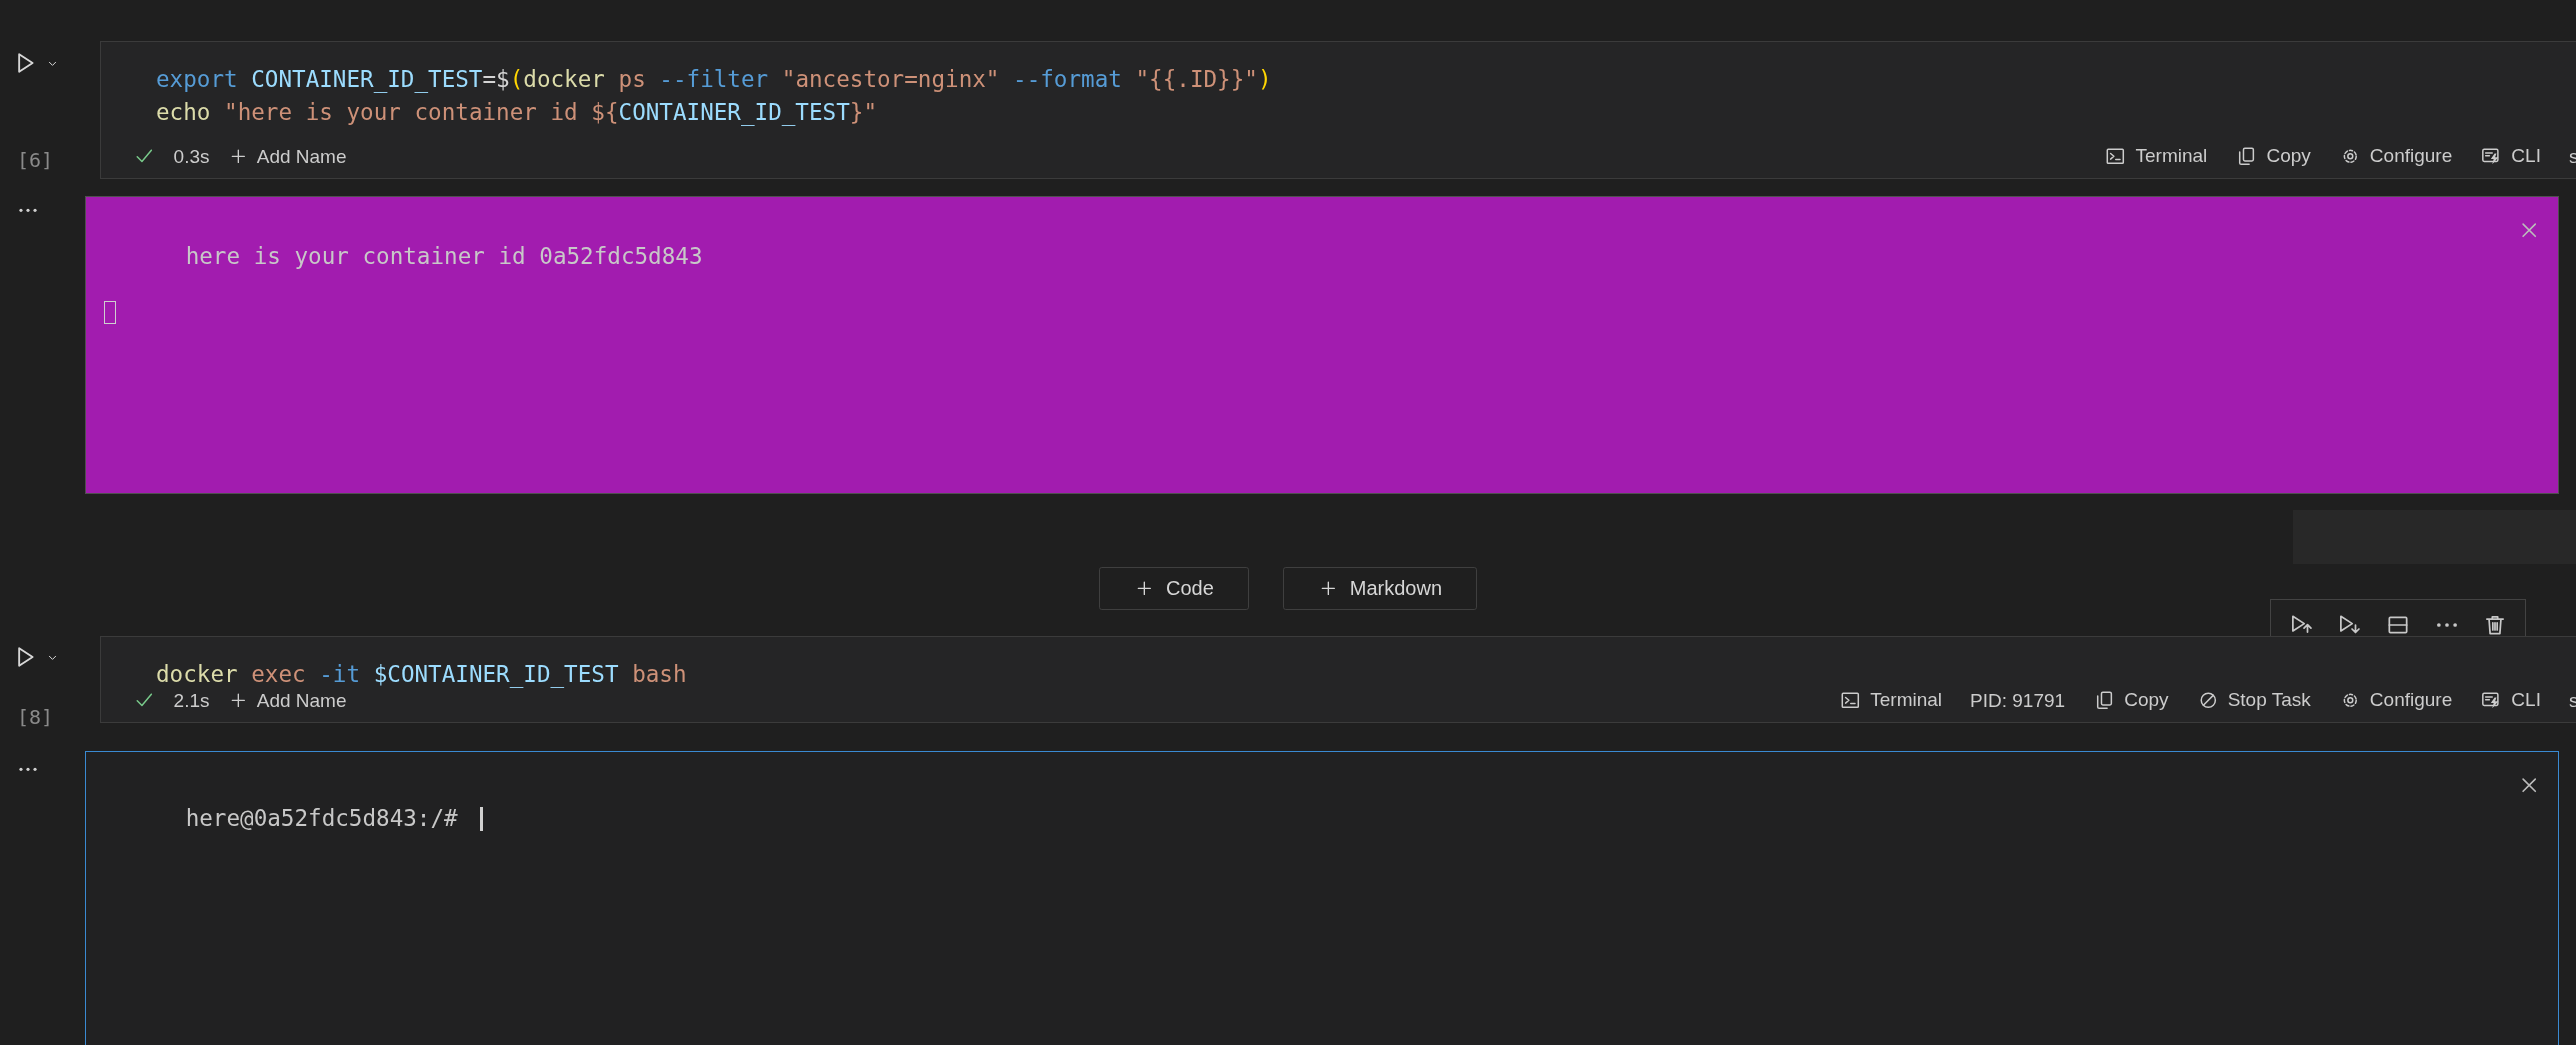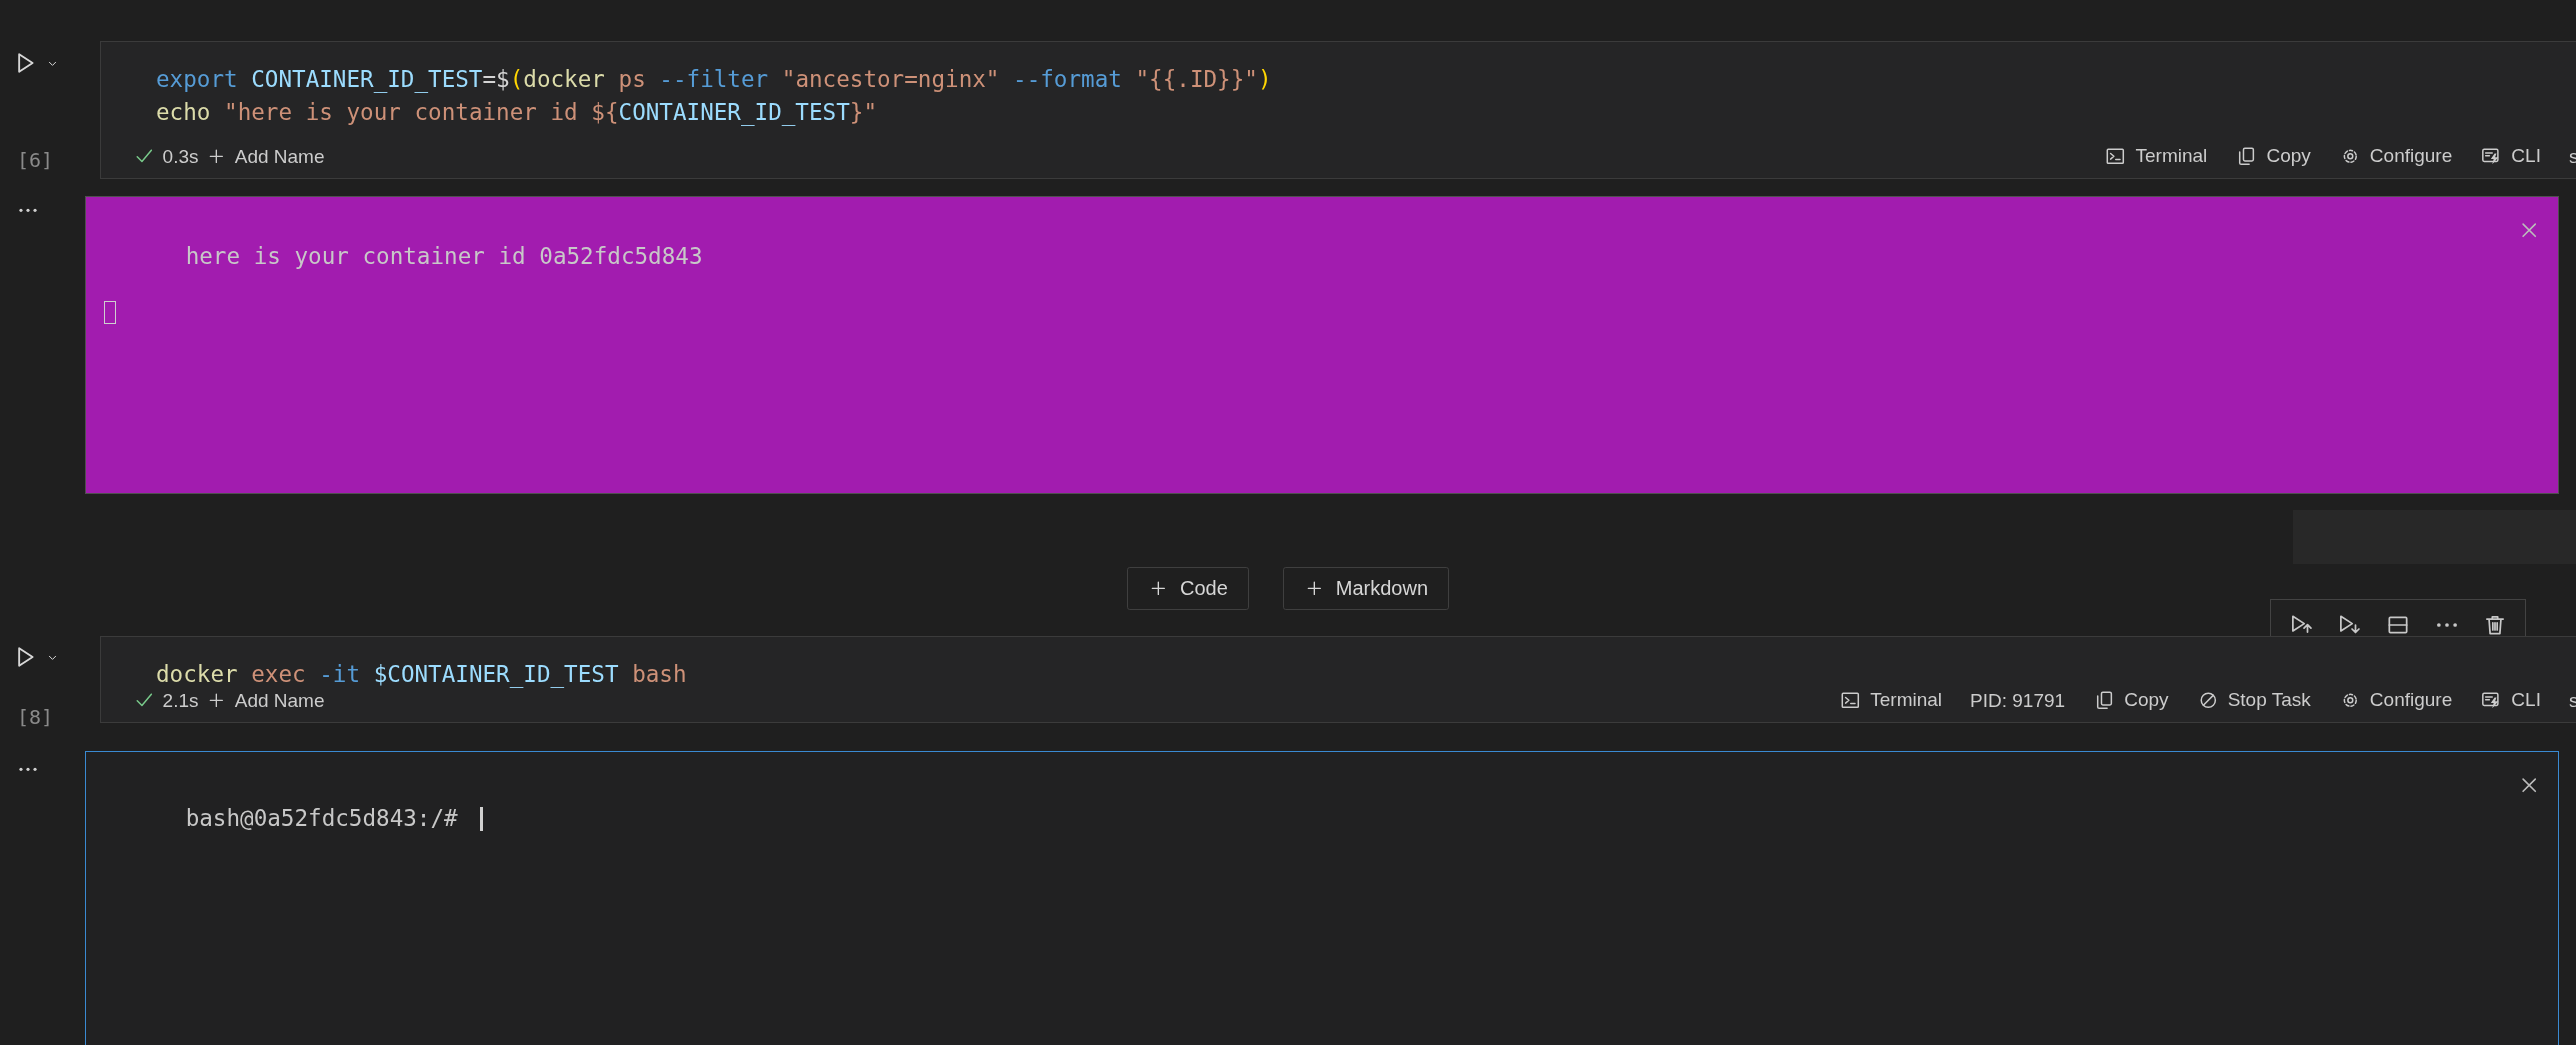--- a/index.html
+++ b/index.html
@@ -29,41 +29,41 @@
   .tk-fn  { color:#dcdcaa; }
   .tk-str { color:#ce9178; }
   .tk-pl  { color:#d4d4d4; }
   .tk-br  { color:#ffd602; }
 
   .statusbar {
     position:absolute; left:0; right:0; bottom:0; height:43px;
     display:flex; align-items:center; justify-content:space-between;
     padding:0 15px 0 32px; font-size:19px; color:#cccccc;
   }
-  .status-left { display:flex; align-items:center; gap:7px; }
+  .status-left { display:flex; align-items:center; gap:18px; }
   .status-right { display:flex; align-items:center; gap:28px; }
   .check { color:#78c98a; }
   .act { display:flex; align-items:flex-start; gap:8.5px; background:none; border:none; color:#cccccc; font-size:19px; font-family:inherit; cursor:pointer; white-space:nowrap; }
   .plain-label { white-space:nowrap; }
 
   
   .output-box {
     position:absolute; background:#a21caf; border:0.9px solid #4f4f4f;
   }
   .output-box.focused { border:1.9px solid #3a8ad2; background:#212122; }
   .out-text { position:absolute; left:18px; top:17px; font-size:22.6px; line-height:28px; color:#c8c8c8; white-space:pre; }
   .block-cursor { display:block; width:12.2px; height:23.5px; border:1.9px solid #cfcfcf; margin-top:2.8px; }
   .bar-cursor { display:inline-block; width:2.8px; height:24.4px; background:#d0d0d0; margin-left:8.5px; vertical-align:middle; }
   .out-close { position:absolute; right:17px; top:20.7px; background:none; border:none; color:#bbbbbb; cursor:pointer; }
 
   
   .hover-strip { position:absolute; left:2293px; top:510px; width:283px; height:54px; background:#282828; }
   .insert-row { position:absolute; left:0; top:567px; width:100%; display:flex; justify-content:center; gap:34px; }
   .insert-btn {
-    display:flex; align-items:center; gap:11.3px; height:43px; padding:0 20px;
+    display:flex; align-items:center; gap:11.3px; height:43px; padding:0 34px;
     background:transparent; border:0.9px solid #3f3f3f; border-radius:2.8px;
     color:#d6d6d6; font-size:20px; font-family:inherit; cursor:pointer;
   }
   .cell-toolbar {
     position:absolute; left:2270px; top:599px; width:256px; height:52px;
     background:#212121; border:0.9px solid #434343;
     display:flex; align-items:center; justify-content:space-around; padding:0 5.6px;
   }
   .tool-btn { background:none; border:none; color:#c8c8c8; cursor:pointer; display:flex; align-items:center; }
 </style>
@@ -325,21 +325,21 @@
   </div>
 
   <button class="out-dots" style="left:13px; top:758px;">
     <svg class="ic" width="30" height="22.6" viewBox="0 0 32 24">
         <use href="#i-dots"></use>
       </svg>
   </button>
 
   <div class="output-box focused" style="left:85px; top:751px; width:2474px; height:310px;">
     <div class="out-text mono" style="top:23.5px;">
-      <span>bash@0a52fdc5d843:/# </span><span class="bar-cursor"></span>
+      <span>here@0a52fdc5d843:/# </span><span class="bar-cursor"></span>
     </div>
     <button class="out-close">
       <svg class="ic" width="24.4" height="24.4" viewBox="0 0 26 26">
           <use href="#i-close"></use>
         </svg>
     </button>
   </div>
 
 </div>
 

